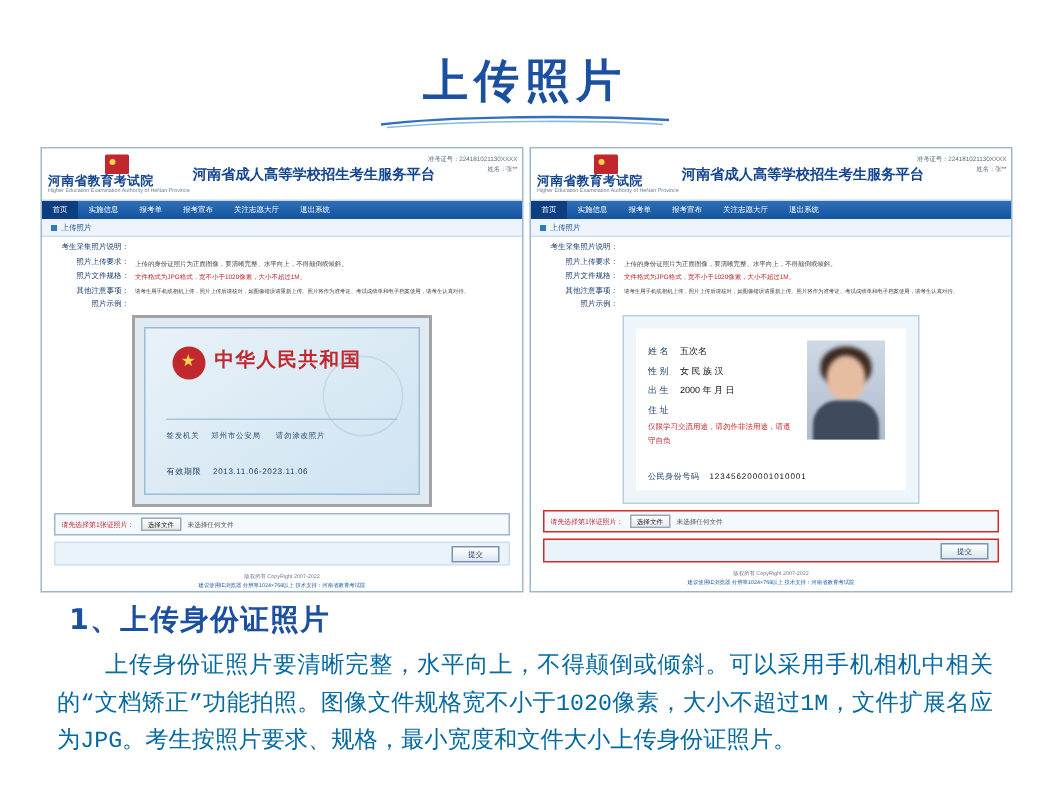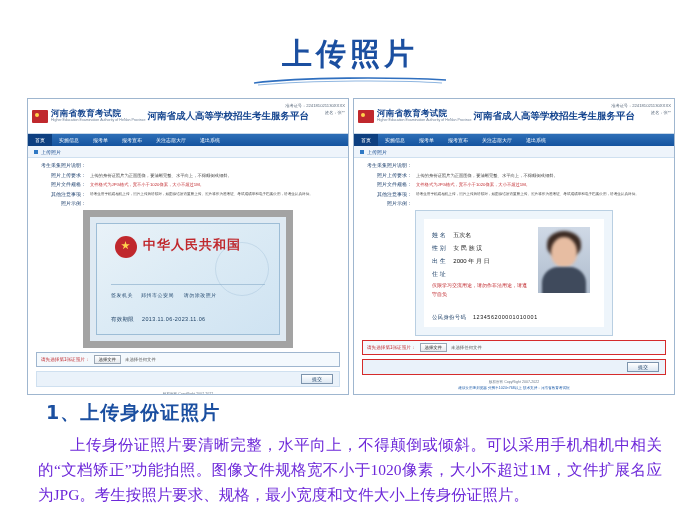--- a/index.html
+++ b/index.html
@@ -29,21 +29,21 @@
   }
   .shot-left{left:27px;}
   .shot-right{left:353px;}
 
   .banner{
     position:relative;height:34px;background:#ffffff;
     border-bottom:1px solid #c8d8e8;
     display:flex;align-items:center;
   }
   .banner-logo{
-    display:flex;align-items:center;margin-left:4px;
+    display:flex;align-items:center;margin-left:4px;flex-direction:column;
   }
   .logo-mark{
     width:16px;height:13px;background:#c0282d;margin-right:3px;border-radius:1px;
     position:relative;flex:none;
   }
   .logo-mark:after{
     content:"";position:absolute;left:3px;top:3px;width:4px;height:4px;
     background:#ffd34d;border-radius:50%;
   }
   .logo-cn{font-size:8.5px;color:#15458f;font-weight:bold;line-height:9px;letter-spacing:.3px;}
@@ -78,21 +78,21 @@
     flex:none;width:52px;text-align:right;font-size:5px;color:#1a3d6b;
     padding-right:4px;white-space:nowrap;
   }
   .fval{font-size:4.3px;color:#444;flex:1;}
   .fval.red{color:#c0282d;}
   .fval.tiny{font-size:3.6px;line-height:6px;}
 
   
   .idcard-wrap{
     margin:3px auto 0 auto;width:196px;height:124px;
-    background:#dfeaf3;border:7px solid #a3a3a3;position:relative;overflow:hidden;
+    background:#dfeaf3;border:2px solid #a3a3a3;position:relative;overflow:hidden;
   }
   .idcard{
     position:absolute;left:6px;top:6px;right:6px;bottom:6px;
     background:linear-gradient(145deg,#e9f2f8 0%,#dcebf5 45%,#cfe3f2 100%);
     border:1px solid #9dbdd6;
   }
   .emblem{
     position:absolute;left:18px;top:12px;width:22px;height:22px;border-radius:50%;
     background:#c0282d;
   }
@@ -185,22 +185,22 @@
 
   
   .section-head{
     position:absolute;left:46px;top:400px;font-size:19px;color:#1b4fa0;font-weight:bold;
     font-family:"DejaVu Sans",sans-serif;letter-spacing:1px;
   }
 
   
   .body-text{
     position:absolute;left:38px;top:432px;width:624px;
-    font-size:15.5px;line-height:25px;color:#6d28d9;
-    font-family:Liberation Serif, serif;text-align:justify;
+    font-size:15.5px;line-height:25px;color:#0369a1;
+    font-family:Liberation Mono, monospace;text-align:justify;
   }
   .body-text .indent{display:block;text-indent:32px;}
 </style>
 </head>
 <body>
 
 <div class="page">
 
   <div class="title">上传照片</div>
   <svg class="title-underline" viewBox="0 0 196 10" preserveAspectRatio="none">

